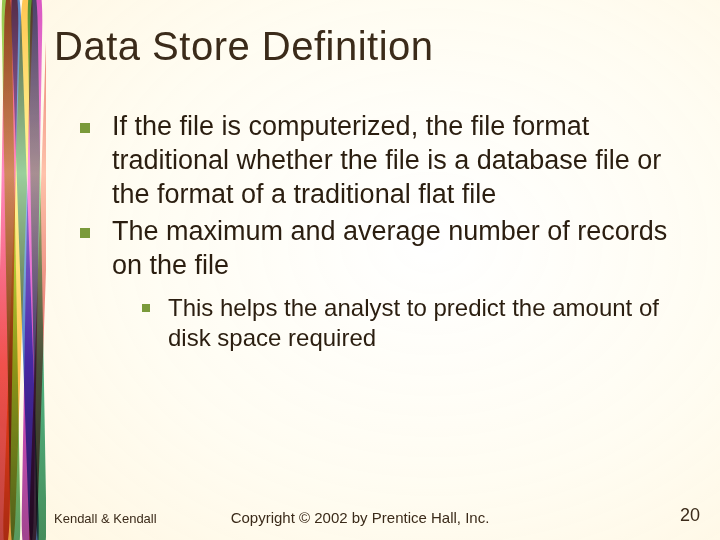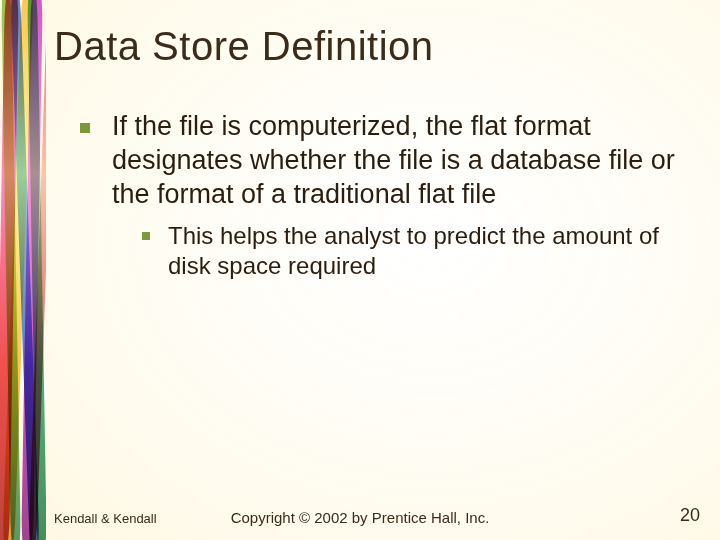--- a/index.html
+++ b/index.html
@@ -140,23 +140,27 @@
     <div class="art-stroke s6"></div>
     <div class="art-stroke s7"></div>
   </div>
 
   <div class="title">Data Store Definition</div>
 
   <div class="body">
 
     <div class="bullet-row">
       <div class="bullet-mark"></div>
-      <div class="bullet-text">If the file is computerized, the flat format designates whether the file is a database file or the format of a traditional flat file</div>
+      <div class="bullet-text">If the file is computerized, the file format traditional whether the file is a database file or the format of a traditional flat file</div>
     </div>
 
+    <div class="bullet-row">
+      <div class="bullet-mark"></div>
+      <div class="bullet-text">The maximum and average number of records on the file</div>
+    </div>
 
 
     <div class="sub-list">
       <div class="sub-row">
         <div class="sub-mark"></div>
         <div class="sub-text">This helps the analyst to predict the amount of disk space required</div>
       </div>
     </div>
 
   </div>

